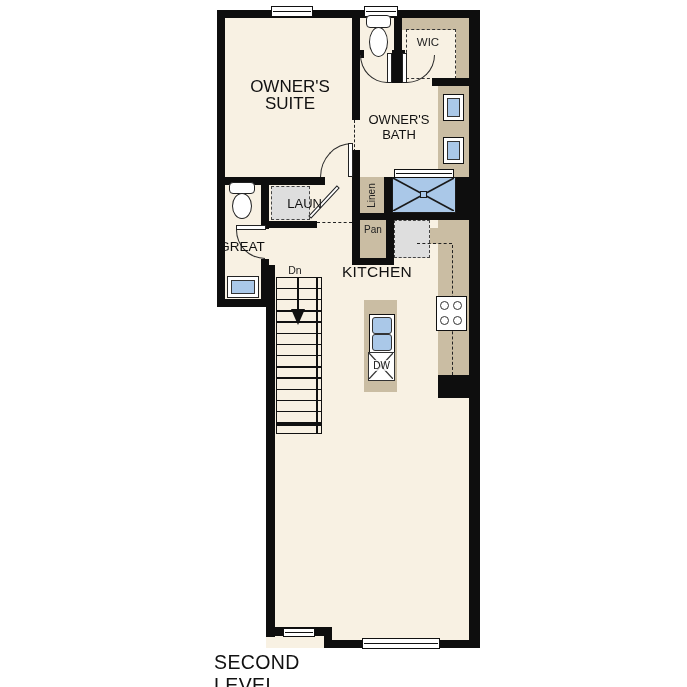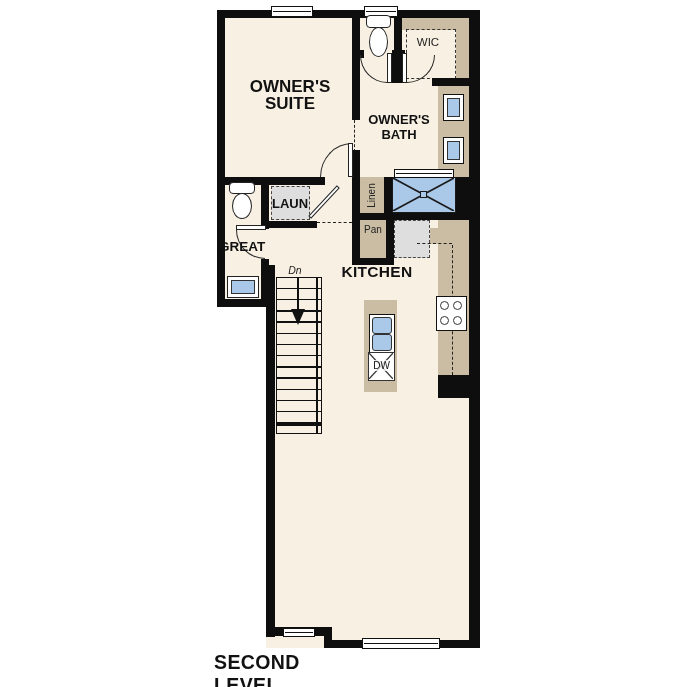--- a/index.html
+++ b/index.html
@@ -11,21 +11,21 @@
   .tan{position:absolute;background:#cabda3;}
   .gray{position:absolute;background:#dedede;border:1.6px dashed #444;box-sizing:border-box;}
   .win{position:absolute;background:#ffffff;border:1.3px solid #111;box-sizing:border-box;}
   .win::after{content:"";position:absolute;left:1px;right:1px;top:48%;height:1px;background:#111;}
   .leaf{position:absolute;background:#fff;border:1.2px solid #222;box-sizing:border-box;}
   .arc{position:absolute;border:0 solid #2a2a2a;box-sizing:border-box;}
   .arc.tl{border-top-width:1.5px;border-left-width:1.5px;border-top-left-radius:100% 100%;}
   .arc.bl{border-bottom-width:1.5px;border-left-width:1.5px;border-bottom-left-radius:100% 100%;}
   .arc.br{border-bottom-width:1.5px;border-right-width:1.5px;border-bottom-right-radius:100% 100%;}
   .label{position:absolute;white-space:pre-line;text-align:center;color:#111;}
-  .b{font-weight:bold;}
+  .b{font-weight:normal;}
   .sink-outer{position:absolute;background:#fff;border:1.4px solid #111;box-sizing:border-box;}
   .sink-inner{position:absolute;left:3px;top:3px;right:3px;bottom:3px;background:#aac8e8;border:1px solid #333;}
   .dashv{position:absolute;width:0;border-left:1.8px dashed #222;}
   .dashh{position:absolute;height:0;border-top:1.8px dashed #222;}
   .toilet-tank{position:absolute;background:#fff;border:1.4px solid #222;border-radius:4px;box-sizing:border-box;}
   .toilet-bowl{position:absolute;background:#fff;border:1.4px solid #222;border-radius:50%;box-sizing:border-box;}
   .stairs{position:absolute;border:1.5px solid #111;box-sizing:border-box;
           background:repeating-linear-gradient(to bottom,#f8f1e3 0 9.8px,#111 9.8px 11.2px);}
   .arrow-down{position:absolute;width:0;height:0;border-left:7px solid transparent;
               border-right:7px solid transparent;border-top:16px solid #111;}
@@ -145,22 +145,22 @@
   <div class="abs" style="left:316px;top:277px;width:1.6px;height:157px;background:#111;"></div>
   <div class="abs" style="left:276px;top:424px;width:46px;height:1.6px;background:#111;"></div>
   <div class="abs" style="left:297px;top:278px;width:1.8px;height:32px;background:#111;"></div>
   <div class="arrow-down" style="left:291px;top:309px;"></div>
 
   <div class="label b" style="left:230px;top:78px;width:120px;font-size:17px;line-height:17px;">OWNER'S
 SUITE</div>
   <div class="label b" style="left:360px;top:113px;width:78px;font-size:13px;line-height:14.5px;">OWNER'S
 BATH</div>
   <div class="label" style="left:404px;top:36px;width:48px;font-size:11.5px;color:#222;">WIC</div>
-  <div class="label b" style="left:272px;top:196px;width:28px;font-size:13px;">LAUN</div>
+  <div class="label b" style="left:272px;top:196px;width:50px;font-size:13px;text-align:right;">LAUN</div>
   <div class="label b" style="left:217px;top:239px;width:50px;font-size:13.5px;">GREAT</div>
   <div class="label" style="left:346px;top:190px;width:50px;font-size:10px;transform:rotate(-90deg);color:#222;">Linen</div>
   <div class="label" style="left:360px;top:224px;width:26px;font-size:10px;color:#222;">Pan</div>
-  <div class="label" style="left:280px;top:264px;width:30px;font-size:10.5px;color:#222;font-style:italic;">Dn</div>
+  <div class="label" style="left:280px;top:264px;width:30px;font-size:10.5px;color:#222;">Dn</div>
   <div class="label b" style="left:336px;top:263px;width:82px;font-size:15.5px;letter-spacing:0.3px;">KITCHEN</div>
 
   <div class="label b" style="left:214px;top:651px;width:150px;font-size:19.5px;letter-spacing:0.4px;text-align:left;">SECOND LEVEL</div>
 
 </div>
 
 </body></html>

